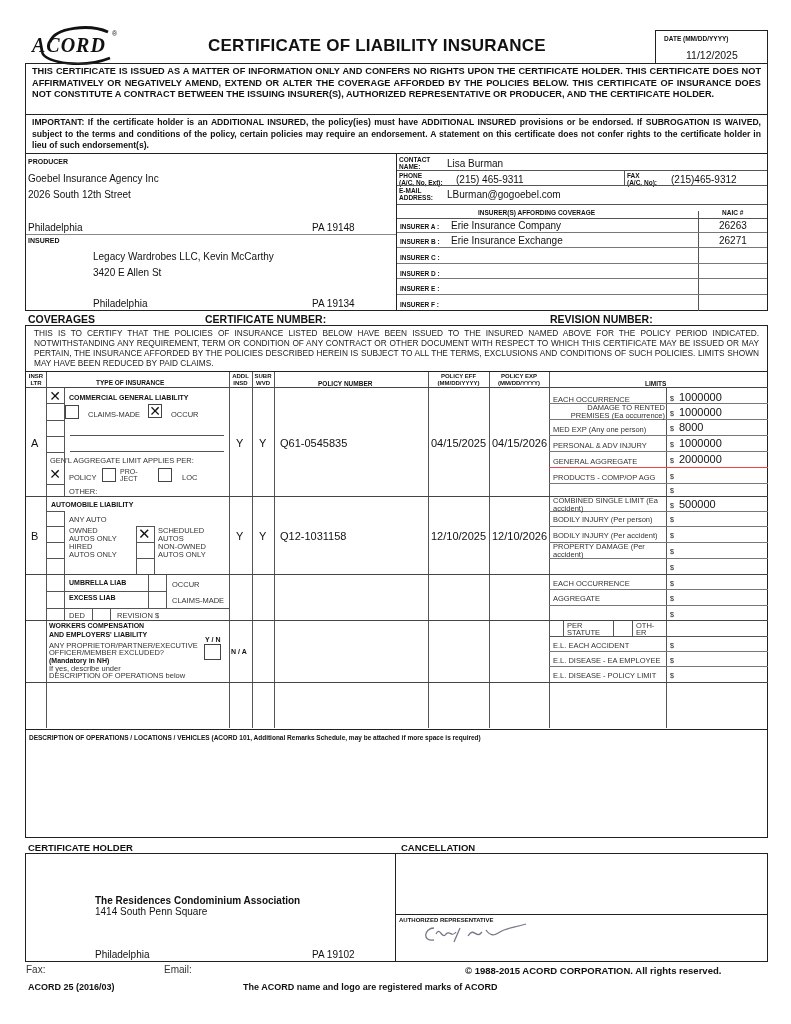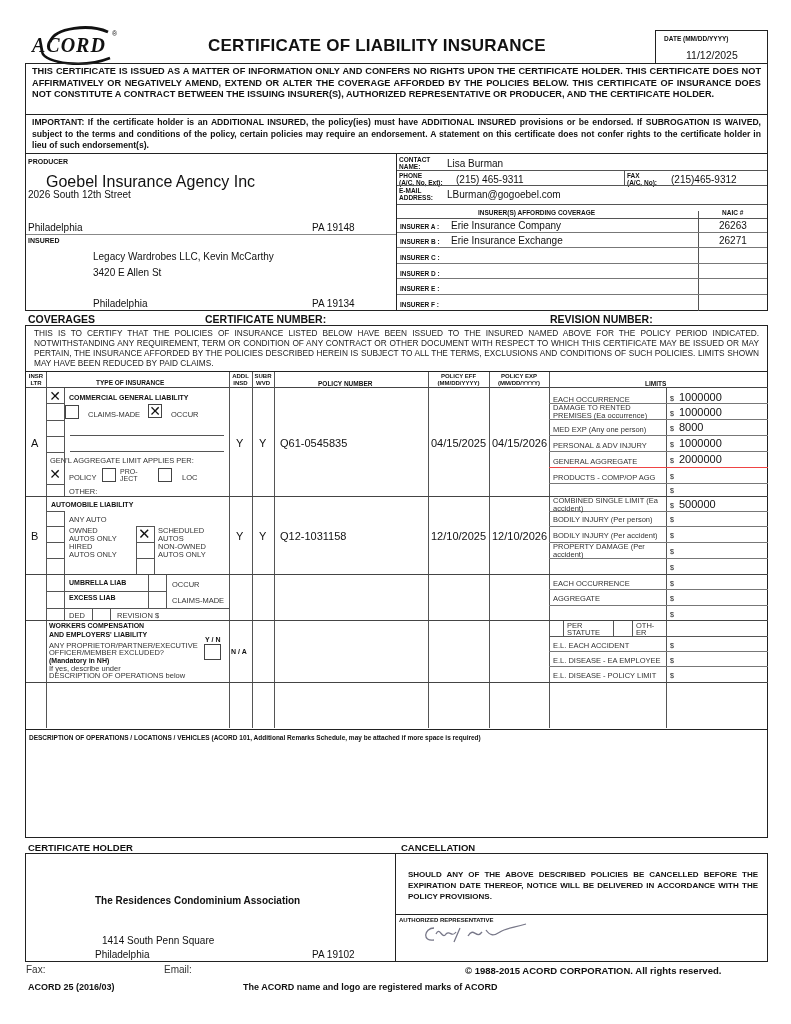--- a/index.html
+++ b/index.html
@@ -38,21 +38,21 @@
   <div class="legal">THIS CERTIFICATE IS ISSUED AS A MATTER OF INFORMATION ONLY AND CONFERS NO RIGHTS UPON THE CERTIFICATE HOLDER. THIS CERTIFICATE DOES NOT AFFIRMATIVELY OR NEGATIVELY AMEND, EXTEND OR ALTER THE COVERAGE AFFORDED BY THE POLICIES BELOW. THIS CERTIFICATE OF INSURANCE DOES NOT CONSTITUTE A CONTRACT BETWEEN THE ISSUING INSURER(S), AUTHORIZED REPRESENTATIVE OR PRODUCER, AND THE CERTIFICATE HOLDER.</div>
 </div>
 <div class="box" style="left:25px;top:114px;width:743px;height:40px;padding:2px 6px;">
   <div class="legal" style="font-size:8.6px;line-height:11.5px;">IMPORTANT: If the certificate holder is an ADDITIONAL INSURED, the policy(ies) must have ADDITIONAL INSURED provisions or be endorsed. If SUBROGATION IS WAIVED, subject to the terms and conditions of the policy, certain policies may require an endorsement. A statement on this certificate does not confer rights to the certificate holder in lieu of such endorsement(s).</div>
 </div>
 
 <div class="box" style="left:25px;top:153px;width:743px;height:158px;"></div>
 <div class="vl" style="left:396px;top:154px;height:156px;border-left:1.5px solid #222;"></div>
 
 <div class="abs lblb" style="left:28px;top:158px;">PRODUCER</div>
-<div class="abs val" style="left:28px;top:173px;font-size:16px;margin-left:18px;">Goebel Insurance Agency Inc</div>
+<div class="abs val" style="left:28px;top:173px;font-size:10px;">Goebel Insurance Agency Inc</div>
 <div class="abs val" style="left:28px;top:189px;font-size:10px;">2026 South 12th Street</div>
 <div class="abs val" style="left:28px;top:222px;font-size:10px;">Philadelphia</div>
 <div class="abs val" style="left:312px;top:222px;font-size:10px;">PA 19148</div>
 <div class="hl" style="left:26px;top:234px;width:370px;border-top:1.5px solid #888;"></div>
 
 <div class="abs lblb" style="left:28px;top:237px;">INSURED</div>
 <div class="abs val" style="left:93px;top:251px;font-size:10px;">Legacy Wardrobes LLC, Kevin McCarthy</div>
 <div class="abs val" style="left:93px;top:267px;font-size:10px;">3420 E Allen St</div>
 <div class="abs val" style="left:93px;top:298px;font-size:10px;">Philadelphia</div>
 <div class="abs val" style="left:312px;top:298px;font-size:10px;">PA 19134</div>
@@ -156,21 +156,21 @@
 <div class="abs val" style="left:280px;top:437px;">Q61-0545835</div>
 <div class="abs val" style="left:431px;top:437px;">04/15/2025</div>
 <div class="abs val" style="left:492px;top:437px;">04/15/2026</div>
 
 <div class="abs" style="left:549px;top:388px;width:219px;height:16px;border-bottom:1px solid #777;">
   <span class="abs lbl" style="left:4px;top:8px;">EACH OCCURRENCE</span>
   <span class="abs dollar" style="left:121px;top:7px;">$</span>
   <span class="abs val" style="left:130px;top:3px;">1000000</span>
 </div>
 <div class="abs" style="left:549px;top:404px;width:219px;height:16px;border-bottom:1px solid #777;">
-  <span class="abs lbl" style="left:4px;top:0px;width:112px;line-height:7.5px;">DAMAGE TO RENTED PREMISES (Ea occurrence)</span>
+  <span class="abs lbl" style="left:4px;top:0px;width:112px;line-height:7.5px;text-align:right;">DAMAGE TO RENTED PREMISES (Ea occurrence)</span>
   <span class="abs dollar" style="left:121px;top:6px;">$</span>
   <span class="abs val" style="left:130px;top:2px;">1000000</span>
 </div>
 <div class="abs" style="left:549px;top:420px;width:219px;height:16px;border-bottom:1px solid #777;">
   <span class="abs lbl" style="left:4px;top:6px;">MED EXP (Any one person)</span>
   <span class="abs dollar" style="left:121px;top:5px;">$</span>
   <span class="abs val" style="left:130px;top:1px;">8000</span>
 </div>
 <div class="abs" style="left:549px;top:436px;width:219px;height:16px;border-bottom:1px solid #777;">
   <span class="abs lbl" style="left:4px;top:6px;">PERSONAL &amp; ADV INJURY</span>
@@ -298,26 +298,25 @@
 
 <div class="box" style="left:25px;top:729px;width:743px;height:109px;">
   <div class="abs tiny" style="left:3px;top:4px;">DESCRIPTION OF OPERATIONS / LOCATIONS / VEHICLES (ACORD 101, Additional Remarks Schedule, may be attached if more space is required)</div>
 </div>
 
 <div class="abs sec" style="left:28px;top:842px;font-size:9.5px;">CERTIFICATE HOLDER</div>
 <div class="abs sec" style="left:401px;top:842px;font-size:9.5px;">CANCELLATION</div>
 
 <div class="box" style="left:25px;top:853px;width:371px;height:109px;">
   <div class="abs" style="left:69px;top:41px;font-size:10px;font-weight:bold;">The Residences Condominium Association</div>
-  <div class="abs" style="left:76px;top:52px;font-size:10px;margin-top:29px;">1414 South Penn Square</div>
+  <div class="abs" style="left:69px;top:52px;font-size:10px;">1414 South Penn Square</div>
   <div class="abs" style="left:69px;top:95px;font-size:10px;">Philadelphia</div>
   <div class="abs" style="left:286px;top:95px;font-size:10px;">PA 19102</div>
 </div>
 <div class="box" style="left:395px;top:853px;width:373px;height:109px;">
-  <div class="abs" style="left:12px;top:15px;width:350px;font-size:8px;font-weight:bold;line-height:11px;text-align:justify;">SHOULD ANY OF THE ABOVE DESCRIBED POLICIES BE CANCELLED BEFORE THE EXPIRATION DATE THEREOF, NOTICE WILL BE DELIVERED IN ACCORDANCE WITH THE POLICY PROVISIONS.</div>
   <div class="hl" style="left:0px;top:60px;width:371px;border-top:1.5px solid #222;"></div>
   <div class="abs tiny" style="left:3px;top:63px;font-size:6px;">AUTHORIZED REPRESENTATIVE</div>
   <svg class="abs" style="left:20px;top:68px;" width="130" height="24" viewBox="0 0 130 24">
     <path d="M18 6 C 8 6, 6 20, 18 18 M20 12 C 24 4, 26 18, 30 12 C 34 8, 36 16, 40 10 M44 6 L 38 20 M52 14 C 58 4, 60 18, 66 10 M70 8 C 74 14, 78 14, 84 10 C 90 6, 96 6, 110 2" stroke="#778" stroke-width="1.3" fill="none"></path>
   </svg>
 </div>
 
 <div class="abs" style="left:26px;top:964px;font-size:10px;color:#333;">Fax:</div>
 <div class="abs" style="left:164px;top:964px;font-size:10px;color:#333;">Email:</div>
 <div class="abs" style="left:465px;top:965px;font-size:9.5px;font-weight:bold;">© 1988-2015 ACORD CORPORATION.  All rights reserved.</div>

